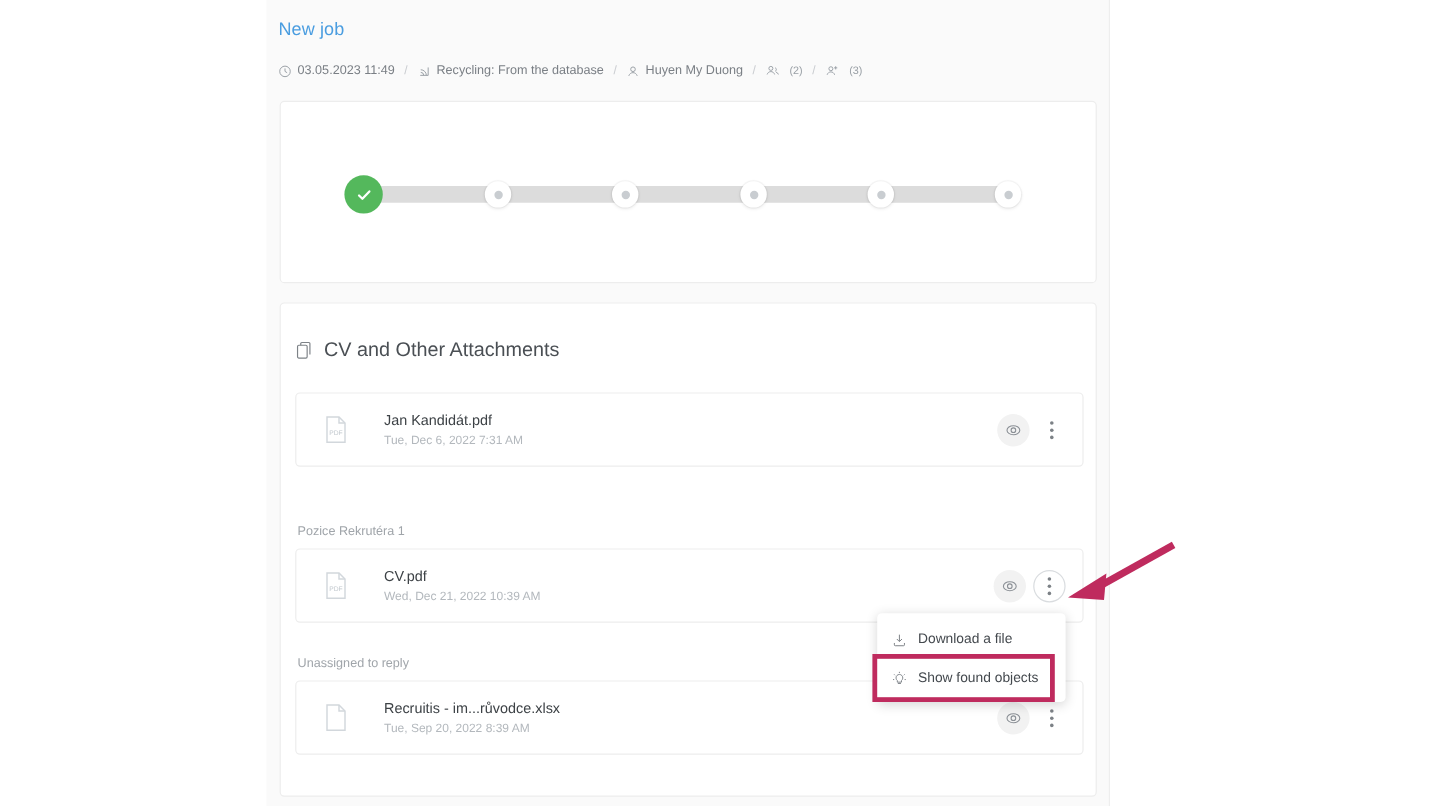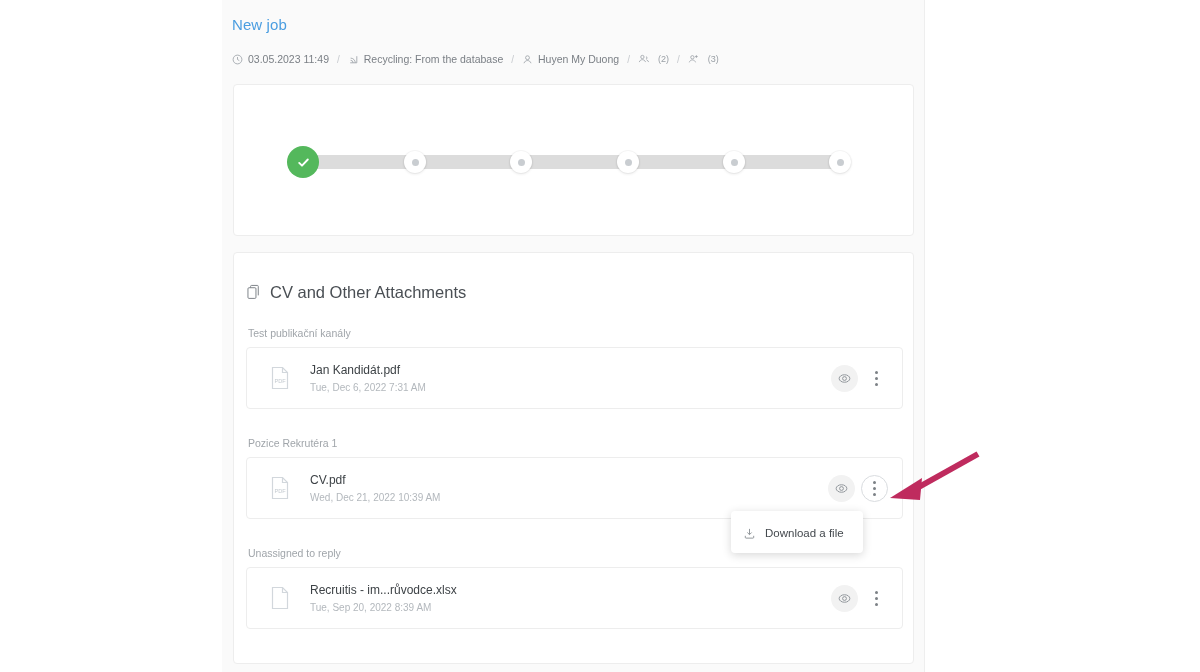--- a/index.html
+++ b/index.html
@@ -123,21 +123,21 @@
   }
   .file-row {
     height: 62px;
     border: 1px solid #ededed;
     border-radius: 4px;
     background: #ffffff;
     display: flex; align-items: center;
     padding: 0 14px 0 16px;
   }
   .file-icon { width: 34px; display: flex; align-items: center; justify-content: center; }
-  .file-meta { margin-left: 13px; }
+  .file-meta { margin-left: 23px; }
   .file-name { font-size: 12px; color: #3d4246; margin-bottom: 5px; }
   .file-date { font-size: 10px; color: #b3b8bd; }
   .file-actions { margin-left: auto; display: flex; align-items: center; gap: 6px; }
   .eye-btn {
     width: 27px; height: 27px; border-radius: 50%;
     background: #f2f2f2;
     display: flex; align-items: center; justify-content: center;
   }
   .kebab-btn {
     width: 24px; height: 27px;
@@ -147,21 +147,21 @@
     width: 27px; height: 27px; border-radius: 50%;
     border: 1px solid #d9dcdf; background: #fff;
   }
   .kebab { display: flex; flex-direction: column; gap: 3px; align-items: center; }
   .kebab i { width: 3px; height: 3px; border-radius: 50%; background: #7c8186; display: block; }
 
   
   .menu {
     position: absolute;
     left: 731px; top: 511px;
-    width: 132px;
+    width: 157px;
     background: #ffffff;
     border-radius: 4px;
     box-shadow: 0 2px 10px rgba(0,0,0,.16);
     padding: 6px 13px 4px 0;
     z-index: 30;
   }
   .menu-item {
     height: 32px;
     display: flex; align-items: center; gap: 9px;
     padding: 0 12px;
@@ -290,21 +290,20 @@
           <svg width="16" height="16" viewBox="0 0 18 18" fill="none" stroke="#7d8287" stroke-width="1.1">
             <rect x="2.2" y="4.2" width="9" height="12" rx="1.2"></rect>
             <path d="M5.2 4.2V2.6A1 1 0 0 1 6.2 1.6h6.6A1 1 0 0 1 13.8 2.6v10.2"></path>
           </svg>
         </span>
         <span>CV and Other Attachments</span>
       </div>
     </div>
 
     <div class="group" style="top:74px;">
-      <div class="group-label">Test publikační kanály</div>
       <div class="file-row">
         <span class="file-icon">
           <svg width="24" height="26" viewBox="0 0 24 26" fill="none" stroke="#d2d7dc" stroke-width="1.2">
             <path d="M4.5 2.5h10l5 5v16h-15z"></path>
               <path d="M14.5 2.5v5h5"></path>
             <text x="12" y="17.5" font-size="5.6" fill="#c3c9cf" stroke="none" text-anchor="middle" font-family="Liberation Sans, sans-serif">PDF</text>
           </svg>
         </span>
         <span class="file-meta">
           <span class="file-name" style="display:block">Jan Kandidát.pdf</span>
@@ -397,20 +396,30 @@
     <div class="menu-item">
       <span class="ico">
         <svg width="13" height="13" viewBox="0 0 18 18" fill="none" stroke="#7d8287" stroke-width="1.15">
           <path d="M9 2.6v7.6"></path>
             <path d="M6 7.6l3 3 3-3"></path>
           <path d="M3.2 12.2v2.2a1 1 0 0 0 1 1h9.6a1 1 0 0 0 1-1v-2.2"></path>
         </svg>
       </span>
       <span>Download a file</span>
     </div>
+    <div class="menu-item highlight">
+      <span class="ico">
+        <svg width="13" height="13" viewBox="0 0 18 18" fill="none" stroke="#7d8287" stroke-width="1.1">
+          <path d="M6.6 11.2a3.9 3.9 0 1 1 4.8 0v1.9H6.6z"></path>
+          <path d="M7.2 14.6h3.6"></path>
+          <path d="M9 1.2v1.4M2.9 4.1l1 1M15.1 4.1l-1 1M1.6 10.1h1.4M16.4 10.1H15"></path>
+        </svg>
+      </span>
+      <span>Show found objects</span>
+    </div>
   </div>
 
   <div class="arrow-annot">
     <svg width="104" height="62" viewBox="0 0 104 62">
       <path d="M98 6 L30 44" stroke="#bf2b5e" stroke-width="6" stroke-linecap="butt" fill="none"></path>
       <path d="M10 50 L42 30 L40 52 Z" fill="#bf2b5e"></path>
     </svg>
   </div>
 
 </div>

